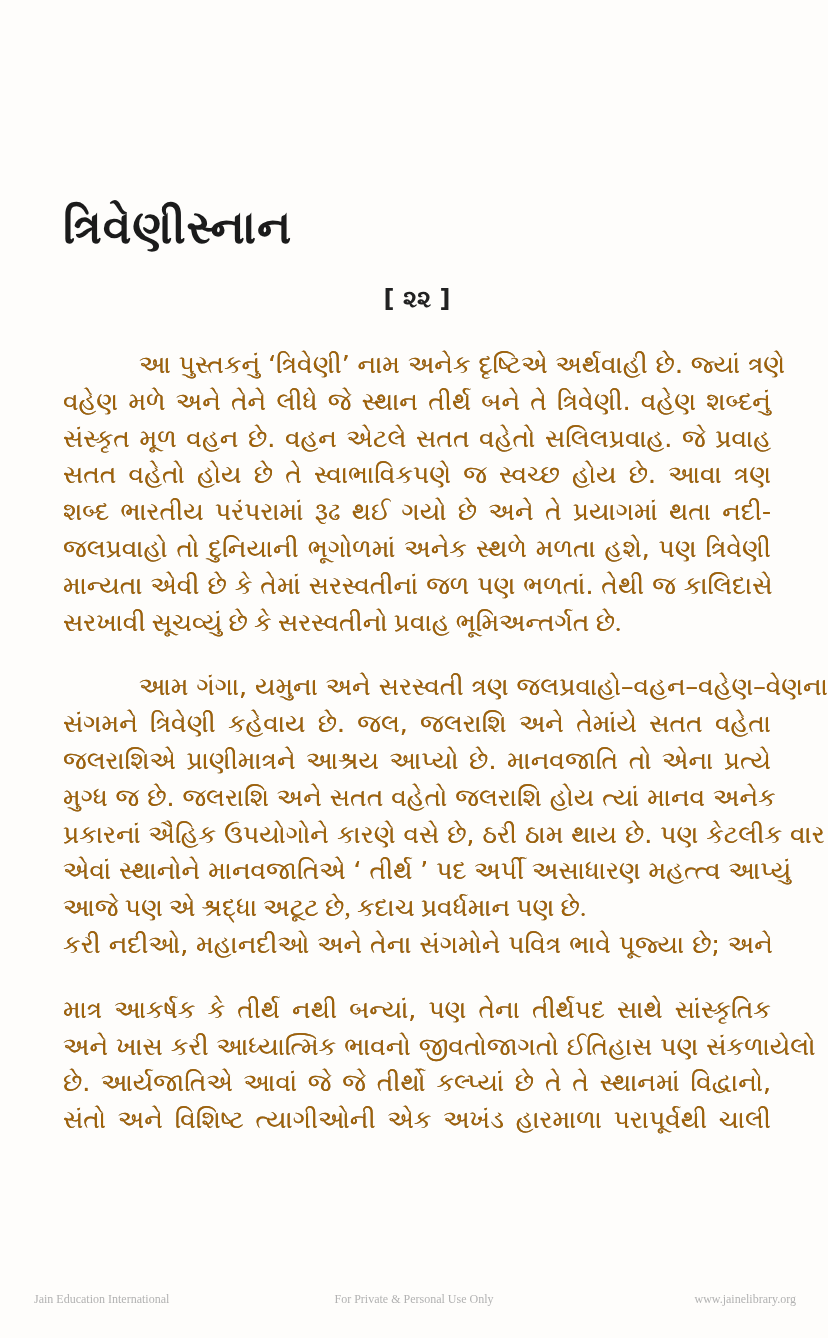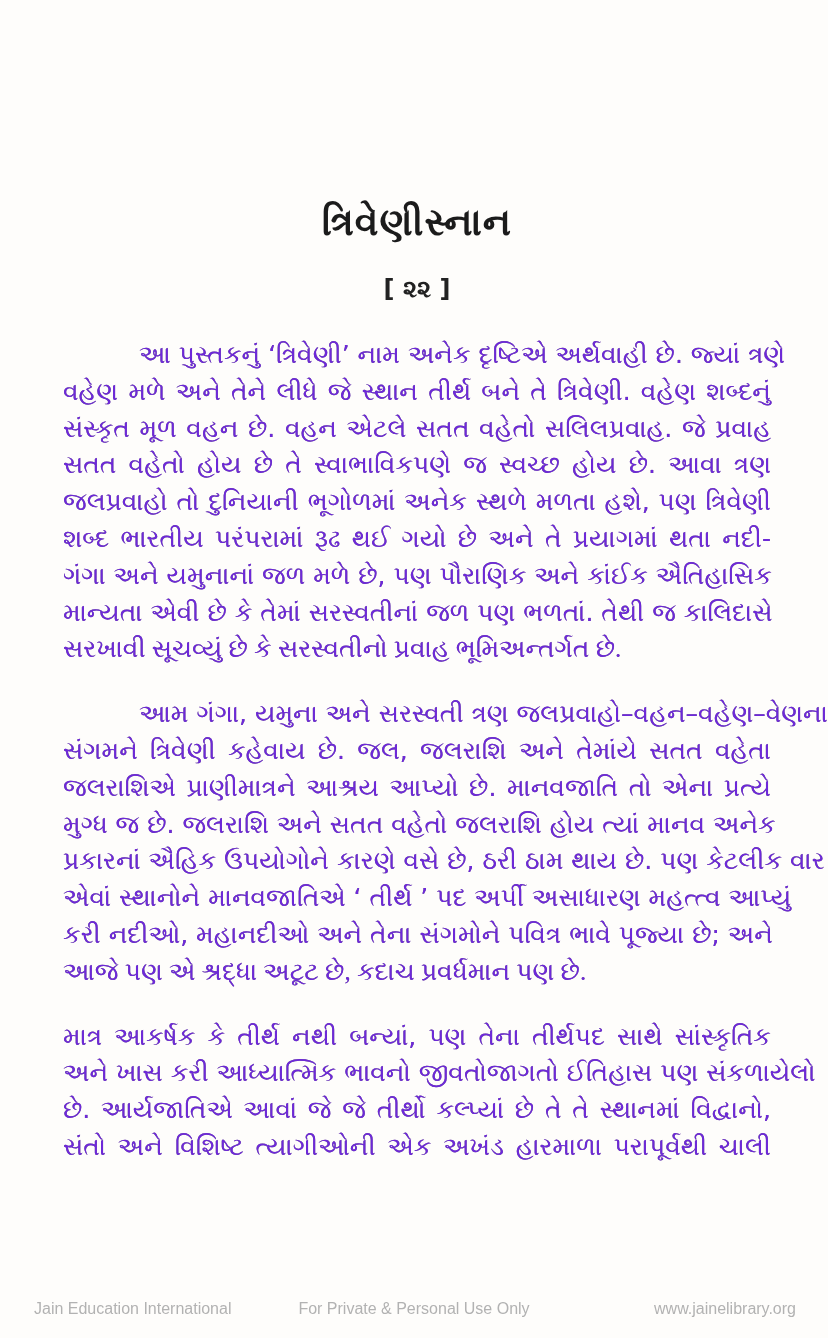--- a/index.html
+++ b/index.html
@@ -19,22 +19,21 @@
     inset: 0;
     background: #fefdfb;
   }
   .content {
     position: absolute;
     left: 63px;
     top: 200px;
     width: 708px;
   }
   .title {
-    text-align: center;
-    font-size: 38px;
+    font-size: 46px;
     font-weight: bold;
     color: #1b1b1b;
     letter-spacing: 1px;
   }
   .section-number {
     text-align: center;
     font-size: 24px;
     font-weight: bold;
     color: #222;
     margin-top: 30px;
@@ -45,69 +44,68 @@
   }
   .paragraph {
     margin: 0 0 28px 0;
   }
   .line {
     font-size: 25px;
     line-height: 36.8px;
     white-space: nowrap;
     text-align: justify;
     text-align-last: justify;
-    color: #6d28d9;
+    color: #a16207;
     
     text-shadow: 0 0 0.4px rgba(20,20,20,0.55);
   }
   .line.first { text-indent: 76px; }
   .line.flush-left { text-align-last: left; font-family: Liberation Serif, serif; }
   .footer {
     position: absolute;
     left: 0;
     right: 0;
-    bottom: 18px;
+    bottom: 26px;
     height: 20px;
-    font-family: Liberation Sans, sans-serif;
-    font-size: 16px;
+    font-family: Liberation Serif, serif;
+    font-size: 12px;
     color: #b2b2b2;
   }
   .footer .left   { position: absolute; left: 34px; }
   .footer .center { position: absolute; left: 0; right: 0; text-align: center; }
   .footer .right  { position: absolute; right: 32px; }
 </style>
 </head>
 <body>
 
 <div class="scan-page">
 
   <div class="content">
     <div class="title">ત્રિવેણીસ્નાન</div>
     <div class="section-number">[ ૨૨ ]</div>
     <div class="body-text" id="body-text">
         <div class="paragraph">
           <div class="line first">આ પુસ્તકનું ‘ત્રિવેણી’ નામ અનેક દૃષ્ટિએ અર્થવાહી છે. જ્યાં ત્રણે</div>
           <div class="line">વહેણ મળે અને તેને લીધે જે સ્થાન તીર્થ બને તે ત્રિવેણી. વહેણ શબ્દનું</div>
           <div class="line">સંસ્કૃત મૂળ વહન છે. વહન એટલે સતત વહેતો સલિલપ્રવાહ. જે પ્રવાહ</div>
           <div class="line">સતત વહેતો હોય છે તે સ્વાભાવિકપણે જ સ્વચ્છ હોય છે. આવા ત્રણ</div>
+          <div class="line">શબ્દ ભારતીય પરંપરામાં રૂઢ થઈ ગયો છે અને તે પ્રયાગમાં થતા નદી-</div>
           <div class="line">જલપ્રવાહો તો દુનિયાની ભૂગોળમાં અનેક સ્થળે મળતા હશે, પણ ત્રિવેણી</div>
-          <div class="line">શબ્દ ભારતીય પરંપરામાં રૂઢ થઈ ગયો છે અને તે પ્રયાગમાં થતા નદી-</div>
-          <div class="line">ગંગા અને યમુનાનાં જળ મળે છે, પણ પૌરાણિક અને કાંઈક ઐતિહાસિક</div>
           <div class="line">માન્યતા એવી છે કે તેમાં સરસ્વતીનાં જળ પણ ભળતાં. તેથી જ કાલિદાસે</div>
           <div class="line flush-left">સરખાવી સૂચવ્યું છે કે સરસ્વતીનો પ્રવાહ ભૂમિઅન્તર્ગત છે.</div>
         </div>
         <div class="paragraph">
           <div class="line first">આમ ગંગા, યમુના અને સરસ્વતી ત્રણ જલપ્રવાહો–વહન–વહેણ–વેણના</div>
           <div class="line">સંગમને ત્રિવેણી કહેવાય છે. જલ, જલરાશિ અને તેમાંયે સતત વહેતા</div>
           <div class="line">જલરાશિએ પ્રાણીમાત્રને આશ્રય આપ્યો છે. માનવજાતિ તો એના પ્રત્યે</div>
           <div class="line">મુગ્ધ જ છે. જલરાશિ અને સતત વહેતો જલરાશિ હોય ત્યાં માનવ અનેક</div>
           <div class="line">પ્રકારનાં ઐહિક ઉપયોગોને કારણે વસે છે, ઠરી ઠામ થાય છે. પણ કેટલીક વાર</div>
           <div class="line">એવાં સ્થાનોને માનવજાતિએ ‘ તીર્થ ’ પદ અર્પી અસાધારણ મહત્ત્વ આપ્યું</div>
+          <div class="line flush-left">આજે પણ એ શ્રદ્ધા અટૂટ છે, કદાચ પ્રવર્ધમાન પણ છે.</div>
           <div class="line">કરી નદીઓ, મહાનદીઓ અને તેના સંગમોને પવિત્ર ભાવે પૂજ્યા છે; અને</div>
-          <div class="line flush-left">આજે પણ એ શ્રદ્ધા અટૂટ છે, કદાચ પ્રવર્ધમાન પણ છે.</div>
         </div>
         <div class="paragraph">
           <div class="line">માત્ર આકર્ષક કે તીર્થ નથી બન્યાં, પણ તેના તીર્થપદ સાથે સાંસ્કૃતિક</div>
           <div class="line">અને ખાસ કરી આધ્યાત્મિક ભાવનો જીવતોજાગતો ઈતિહાસ પણ સંકળાયેલો</div>
           <div class="line">છે. આર્યજાતિએ આવાં જે જે તીર્થો કલ્પ્યાં છે તે તે સ્થાનમાં વિદ્વાનો,</div>
           <div class="line">સંતો અને વિશિષ્ટ ત્યાગીઓની એક અખંડ હારમાળા પરાપૂર્વથી ચાલી</div>
         </div>
       </div>
   </div>
 

